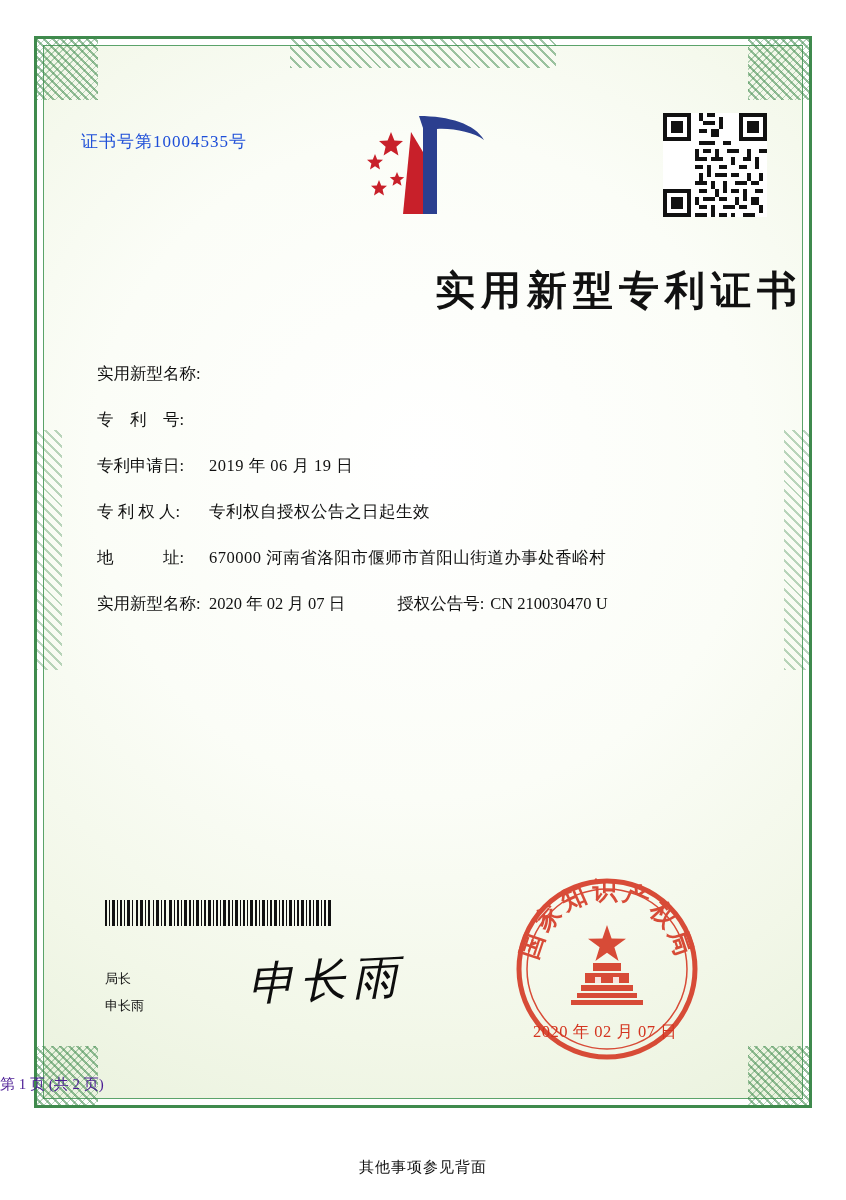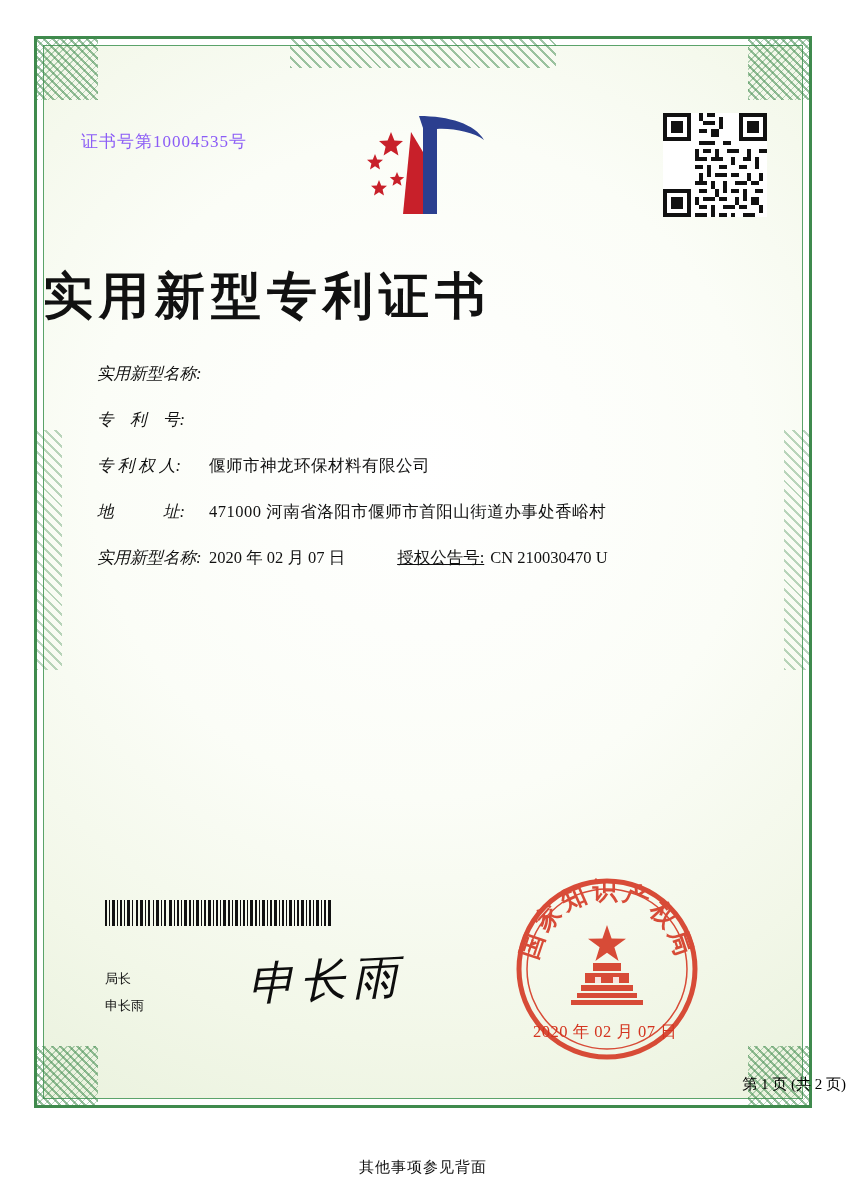--- a/index.html
+++ b/index.html
@@ -75,21 +75,21 @@
     left: 43px;
     top: 45px;
     width: 760px;
     height: 1054px;
   }
   .cert-no {
     position: absolute;
     left: 38px;
     top: 85px;
     font-size: 17px;
-    color: #8b5cf6;
+    color: #1d4ed8;
     letter-spacing: 1px;
   }
   
   .logo {
     position: absolute;
     left: 310px;
     top: 65px;
     width: 136px;
     height: 112px;
   }
@@ -102,22 +102,22 @@
     width: 104px;
     height: 104px;
   }
   .qr svg { display: block; }
 
   .title {
     position: absolute;
     left: 0;
     top: 218px;
     width: 760px;
-    text-align: left;
-    font-size: 50px;
+    text-align: right;
+    font-size: 40px;
     font-weight: bold;
     letter-spacing: 6px;
     color: #111;
     font-family: "DejaVu Serif", "Liberation Serif", serif;
   }
 
   .fields {
     position: absolute;
     left: 54px;
     top: 318px;
@@ -127,31 +127,29 @@
     display: flex;
     align-items: baseline;
     margin-bottom: 24px;
     font-size: 16.5px;
     color: #111;
   }
   .field .label {
     width: 112px;
     flex: 0 0 112px;
     letter-spacing: 0px;
-    font-style: italic;
   }
   .field .value {
     flex: 1;
     letter-spacing: 0.5px;
   }
   .field .label2 {
     flex: 0 0 auto;
     margin-left: 52px;
     margin-right: 6px;
-    text-decoration: underline;
   }
   .field .value2 {
     flex: 0 0 auto;
   }
 
   .para {
     position: absolute;
     left: 54px;
     width: 660px;
     font-size: 16px;
@@ -209,23 +207,23 @@
     font-size: 16.5px;
     color: #d4341f;
     letter-spacing: 0.5px;
   }
 
   .page-no {
     position: absolute;
     left: 0;
     top: 1075px;
     width: 846px;
-    text-align: right;
+    text-align: left;
     font-size: 15px;
-    color: #000000;
+    color: #4c1d95;
   }
   .footnote {
     position: absolute;
     left: 0;
     top: 1158px;
     width: 846px;
     text-align: center;
     font-size: 15px;
     color: #111;
     letter-spacing: 1px;
@@ -345,29 +343,33 @@
 
       <div class="field">
         <div class="label">实用新型名称:</div>
       </div>
 
 
       <div class="field">
         <div class="label">专　利　号:</div>
       </div>
 
+      <div class="field">
+        <div class="label">专利申请日:</div>
+        <div class="value">2019 年 06 月 19 日</div>
+      </div>
 
       <div class="field">
         <div class="label">专 利 权 人:</div>
-        <div class="value">偃师市神龙环保材料有限公司</div>
+        <div class="value">专利权自授权公告之日起生效</div>
       </div>
 
       <div class="field">
         <div class="label">地　　　址:</div>
-        <div class="value">471000 河南省洛阳市偃师市首阳山街道办事处香峪村</div>
+        <div class="value">670000 河南省洛阳市偃师市首阳山街道办事处香峪村</div>
       </div>
 
       <div class="field">
         <div class="label">实用新型名称:</div>
         <div class="value2">2020 年 02 月 07 日</div>
         <div class="label2">授权公告号:</div>
         <div class="value2">CN 210030470 U</div>
       </div>
 
     </div>

